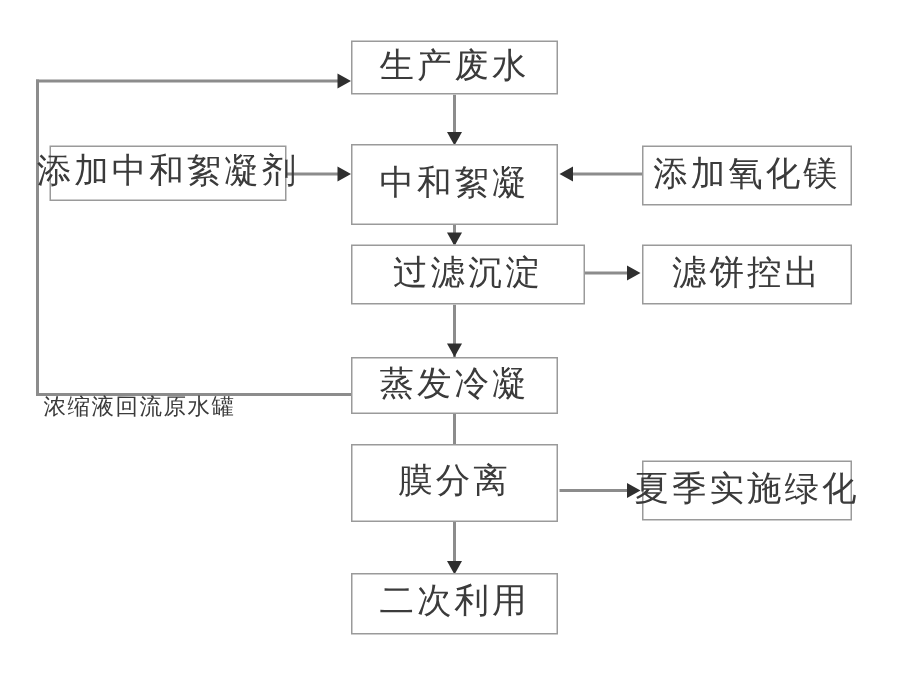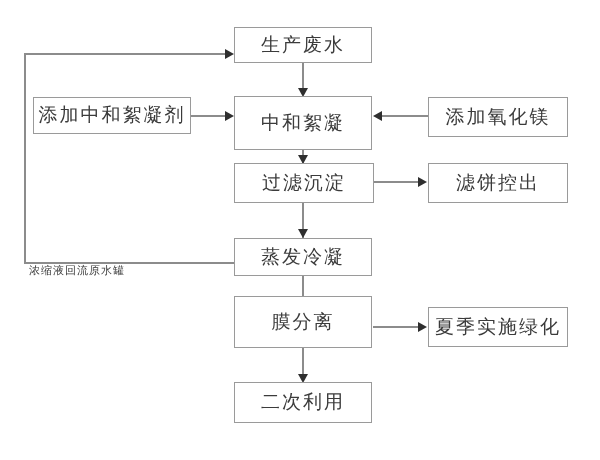--- a/index.html
+++ b/index.html
@@ -19,38 +19,38 @@
   }
   .node {
     position: absolute;
     box-sizing: border-box;
     border: 1px solid #9a9a9a;
     background: #ffffff;
     display: flex;
     align-items: center;
     justify-content: center;
     color: #3b3b3b;
-    font-size: 19px;
+    font-size: 23px;
     letter-spacing: 2px;
     line-height: 1;
     white-space: nowrap;
     font-family: "DejaVu Sans", "Liberation Sans", sans-serif;
   }
   .node .node-label {
     display: block;
     transform: translateY(-1px);
   }
   .free-label {
     position: absolute;
     color: #3b3b3b;
-    font-size: 11px;
+    font-size: 15px;
     letter-spacing: 1px;
     line-height: 1;
     white-space: nowrap;
-    font-family: Liberation Sans, sans-serif;
+    font-family: Liberation Serif, serif;
   }
   .edge-line {
     position: absolute;
     background: #8c8c8c;
   }
   .edge-h { height: 2px; }
   .edge-v { width: 2px; }
   .arrow {
     position: absolute;
     width: 0;
@@ -118,21 +118,21 @@
   </div>
 
   <div class="node" style="left:234px; top:96px; width:138px; height:54px;">
     <span class="node-label">中和絮凝</span>
   </div>
 
   <div class="node" style="left:428px; top:97px; width:140px; height:40px;">
     <span class="node-label">添加氧化镁</span>
   </div>
 
-  <div class="node" style="left:234px; top:163px; width:140px; height:40px;">
+  <div class="node" style="left:234px; top:163px; width:156px; height:40px;">
     <span class="node-label">过滤沉淀</span>
   </div>
 
   <div class="node" style="left:428px; top:163px; width:140px; height:40px;">
     <span class="node-label">滤饼控出</span>
   </div>
 
   <div class="node" style="left:234px; top:238px; width:138px; height:38px;">
     <span class="node-label">蒸发冷凝</span>
   </div>

